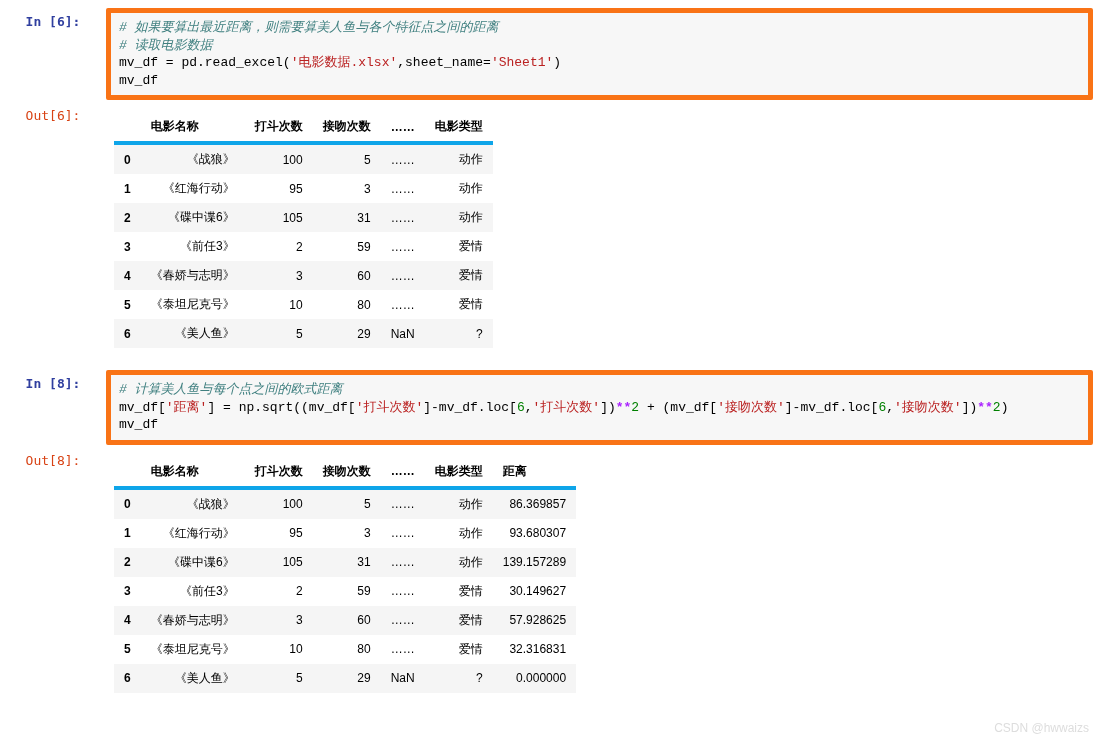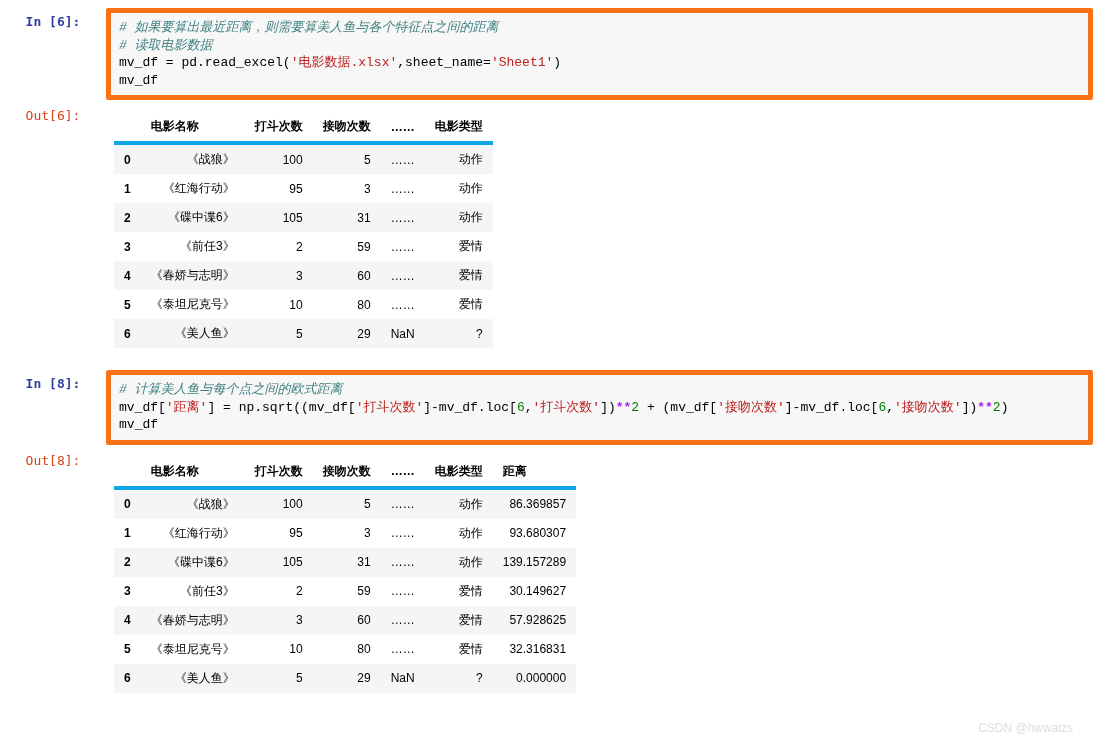--- a/index.html
+++ b/index.html
@@ -12,21 +12,21 @@
 .c-comment{color:#408080;font-style:italic}
 .c-str{color:#BA2121}
 .c-op{color:#AA22FF;font-weight:bold}
 .c-num{color:#008000}
 table.dataframe{border-collapse:collapse;margin:4px 0 10px 0;font-size:12px}
 table.dataframe thead th{border-bottom:4px solid #0ea5e9;padding:6px 10px;text-align:left;font-weight:bold;background:#fff}
 table.dataframe tbody th{padding:6px 10px;text-align:right;font-weight:bold}
 table.dataframe tbody td{padding:6px 10px;text-align:right}
 table.dataframe tbody tr:nth-child(odd){background:#f5f5f5}
 table.dataframe tbody tr:nth-child(even){background:#fff}
-.watermark{position:fixed;right:28px;bottom:6px;color:#ddd;font-size:12px;pointer-events:none}
+.watermark{position:fixed;right:12px;bottom:6px;color:#ddd;font-size:12px;pointer-events:none}
 </style>
 </head>
 <body>
 
 <div id="root">
     <div class="cell">
       <div class="prompt in-prompt">In  [6]:</div>
       <div class="input-area"><span class="c-comment"># 如果要算出最近距离，则需要算美人鱼与各个特征点之间的距离</span>
 <span class="c-comment"># 读取电影数据</span>
 <span>mv_df = pd.read_excel(</span><span class="c-str">'电影数据.xlsx'</span><span>,sheet_name=</span><span class="c-str">'Sheet1'</span><span>)</span>

